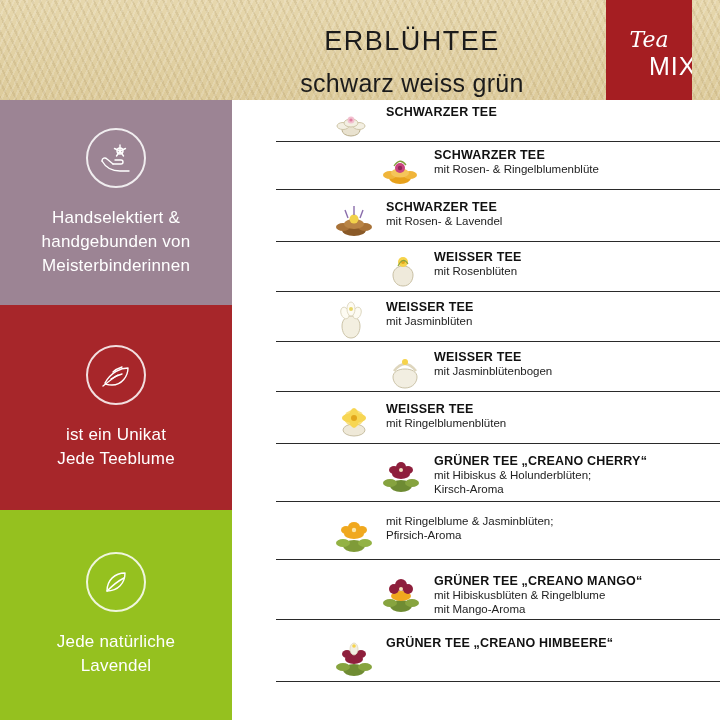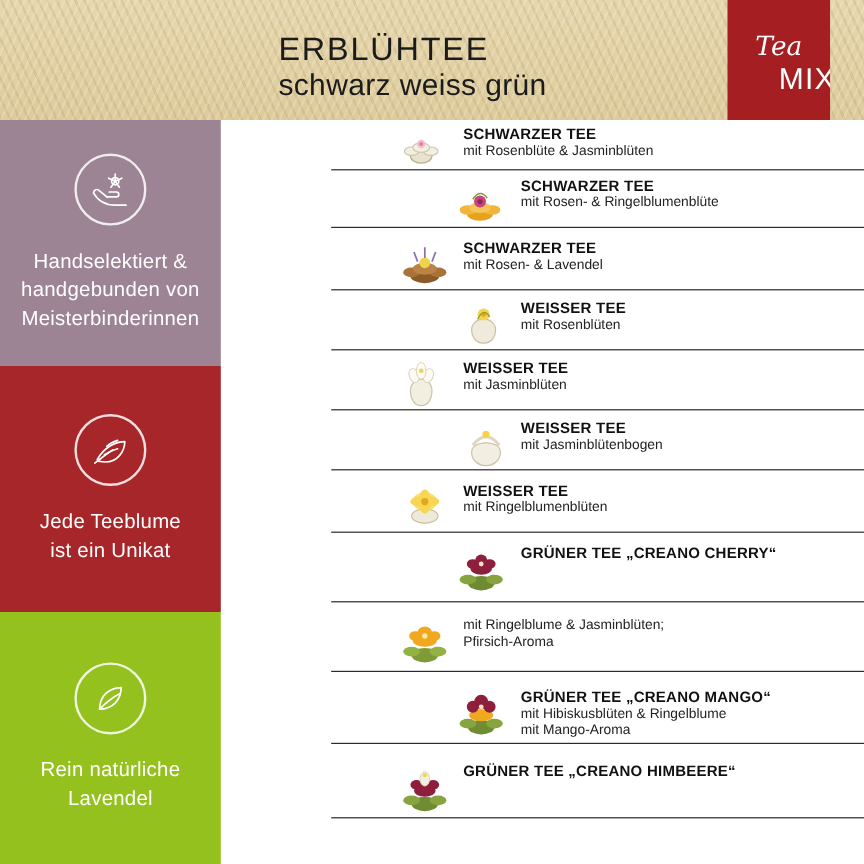--- a/index.html
+++ b/index.html
@@ -16,48 +16,48 @@
   .header{
     position:absolute;left:0;top:0;width:720px;height:100px;
     background:#e3d3a6;
     background-image:
       repeating-linear-gradient(115deg, rgba(255,255,255,.16) 0px, rgba(255,255,255,.16) 2px, rgba(0,0,0,0) 2px, rgba(0,0,0,0) 6px),
       repeating-linear-gradient(65deg, rgba(160,135,85,.18) 0px, rgba(160,135,85,.18) 2px, rgba(0,0,0,0) 2px, rgba(0,0,0,0) 7px),
       linear-gradient(180deg,#e6d7ad 0%, #ddcb9b 100%);
   }
   .header-title{
     position:absolute;left:232px;top:26px;width:360px;
-    color:#1b1b1b;
+    text-align:center;color:#1b1b1b;
   }
   .header-title .l1{
     font-size:27px;letter-spacing:1.5px;line-height:31px;
   }
   .header-title .l2{
-    font-size:25px;line-height:29px;letter-spacing:.3px;
+    font-size:25px;line-height:29px;letter-spacing:.3px;margin-top:12px;
   }
 
   
   .ribbon{
     position:absolute;right:28px;top:0;width:86px;height:142px;
     background:#a51e22;
     clip-path:polygon(0 0,100% 0,100% 100%,50% 84%,0 100%);
     color:#fff;text-align:center;
   }
   .ribbon .tea{
     margin-top:28px;font-family:"DejaVu Serif", serif;
     font-style:italic;font-size:22px;line-height:24px;
   }
   .ribbon .mix{
     font-size:25px;font-weight:normal;letter-spacing:1px;line-height:28px;margin-left:43px;
   }
 
   
   .features{position:absolute;left:0;top:100px;width:232px;height:620px;}
   .feature{
-    position:relative;width:184px;box-sizing:border-box;
+    position:relative;width:232px;box-sizing:border-box;
     display:flex;flex-direction:column;align-items:center;justify-content:center;
     color:#ffffff;text-align:center;
   }
   .f1{height:205px;background:#9c8494;}
   .f2{height:205px;background:#a7262a;}
   .f3{height:210px;background:#95c11f;}
   .feature .circle{
     width:56px;height:56px;border-radius:50%;
     border:2px solid rgba(255,255,255,.85);
     display:flex;align-items:center;justify-content:center;
@@ -128,36 +128,36 @@
         <svg width="34" height="32" viewBox="0 0 34 32">
           <g fill="none" stroke="#ffffff" stroke-width="1.4" stroke-linecap="round" stroke-linejoin="round">
             <path d="M6 24 c6 -11 16 -15 23 -15 c0 8 -6 17 -16 17 c-4 0 -7 -1 -7 -2z"></path>
             <path d="M4 27 c5 -4 10 -8 15 -11"></path>
             <path d="M12 20 c3 -2 7 -4 11 -5"></path>
             <path d="M14 13 c2 -2 6 -4 9 -5"></path>
           </g>
         </svg>
       </div>
       <div class="ftext">
-        <div>Jede Teeblume</div>
-          <div>ist ein Unikat</div>
+        <div>ist ein Unikat</div>
+          <div>Jede Teeblume</div>
       </div>
     </div>
 
     <div class="feature f3">
       <div class="circle">
         <svg width="32" height="32" viewBox="0 0 32 32">
           <g fill="none" stroke="#ffffff" stroke-width="1.4" stroke-linecap="round" stroke-linejoin="round">
             <path d="M7 25 c0 -11 8 -18 18 -18 c0 10 -7 18 -18 18z"></path>
             <path d="M7 25 c5 -5 11 -10 17 -13"></path>
           </g>
         </svg>
       </div>
       <div class="ftext">
-        <div>Rein natürliche</div>
+        <div>Jede natürliche</div>
           <div>Lavendel</div>
       </div>
     </div>
   </div>
 
   <div class="list">
 
     <div class="row" style="top:0px;height:42px;">
       <div class="flower" style="left:58px;top:6px;">
         <svg width="34" height="34" viewBox="0 0 34 34">
@@ -166,21 +166,20 @@
             <ellipse cx="9" cy="20" rx="6" ry="3.5"></ellipse>
               <ellipse cx="25" cy="20" rx="6" ry="3.5"></ellipse>
             <ellipse cx="17" cy="17" rx="7" ry="4"></ellipse>
           </g>
           <circle cx="17" cy="14" r="3.5" fill="#f2c0cf"></circle>
             <circle cx="17" cy="14" r="1.6" fill="#e07ea0"></circle>
         </svg>
       </div>
       <div class="txt" style="left:110px;top:5px;">
         <div class="name">SCHWARZER TEE</div>
-        <div class="desc">mit Rosenblüte &amp; Jasminblüten</div>
       </div>
       <div class="rule"></div>
     </div>
 
     <div class="row" style="top:42px;height:48px;">
       <div class="flower" style="left:105px;top:10px;">
         <svg width="38" height="36" viewBox="0 0 38 36">
           <ellipse cx="19" cy="26" rx="11" ry="6" fill="#e7a11c"></ellipse>
           <g fill="#f0b53a">
               <ellipse cx="9" cy="23" rx="7" ry="4"></ellipse>
@@ -304,20 +303,22 @@
             <ellipse cx="20" cy="18" rx="9" ry="5"></ellipse>
             <ellipse cx="13" cy="14" rx="5" ry="4"></ellipse>
               <ellipse cx="27" cy="14" rx="5" ry="4"></ellipse>
             <ellipse cx="20" cy="11" rx="5" ry="5"></ellipse>
           </g>
           <circle cx="20" cy="14" r="2" fill="#f0e2c0"></circle>
         </svg>
       </div>
       <div class="txt" style="left:158px;top:10px;">
         <div class="name">GRÜNER TEE „CREANO CHERRY“</div>
+        <div class="desc" style="white-space:pre-line;">mit Hibiskus &amp; Holunderblüten;
+Kirsch-Aroma</div>
       </div>
       <div class="rule"></div>
     </div>
 
     <div class="row" style="top:402px;height:58px;">
       <div class="flower" style="left:58px;top:14px;">
         <svg width="40" height="40" viewBox="0 0 40 40">
           <ellipse cx="20" cy="30" rx="11" ry="6" fill="#7f9b38"></ellipse>
           <g fill="#93b244">
               <ellipse cx="9" cy="27" rx="7" ry="4"></ellipse>

